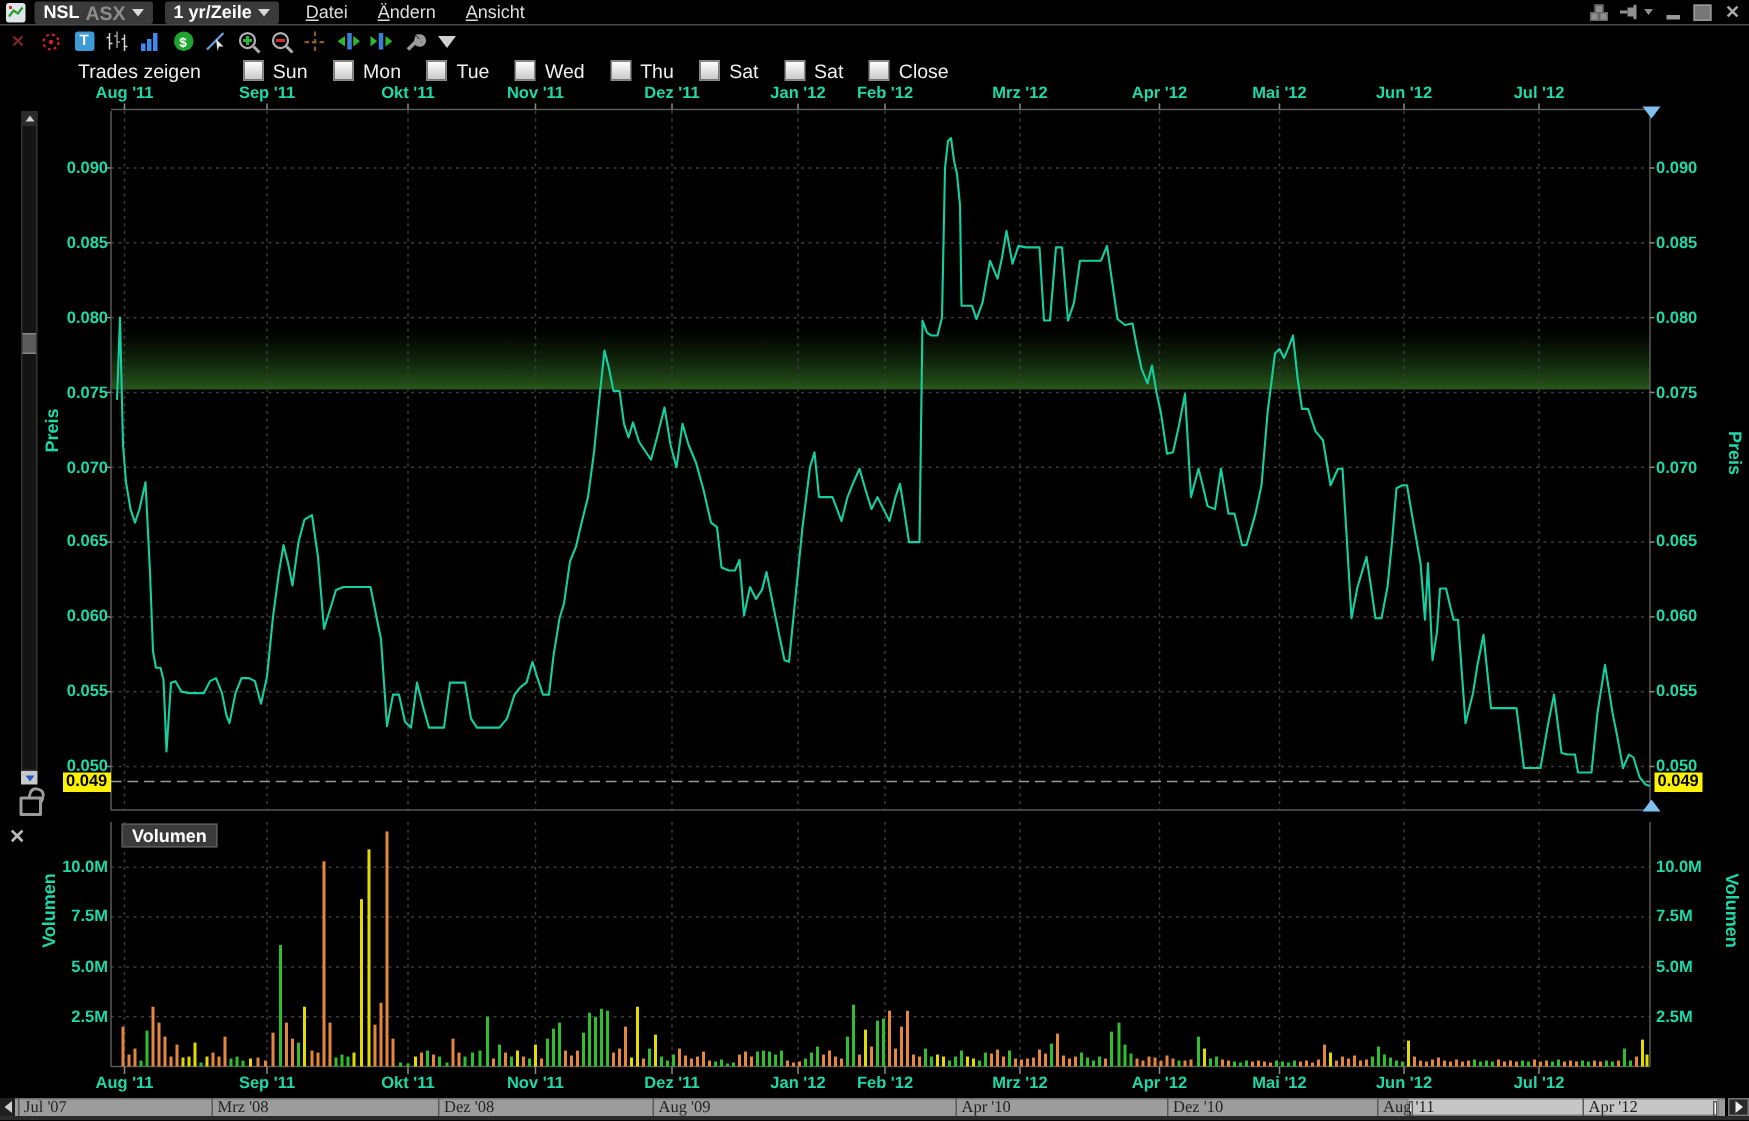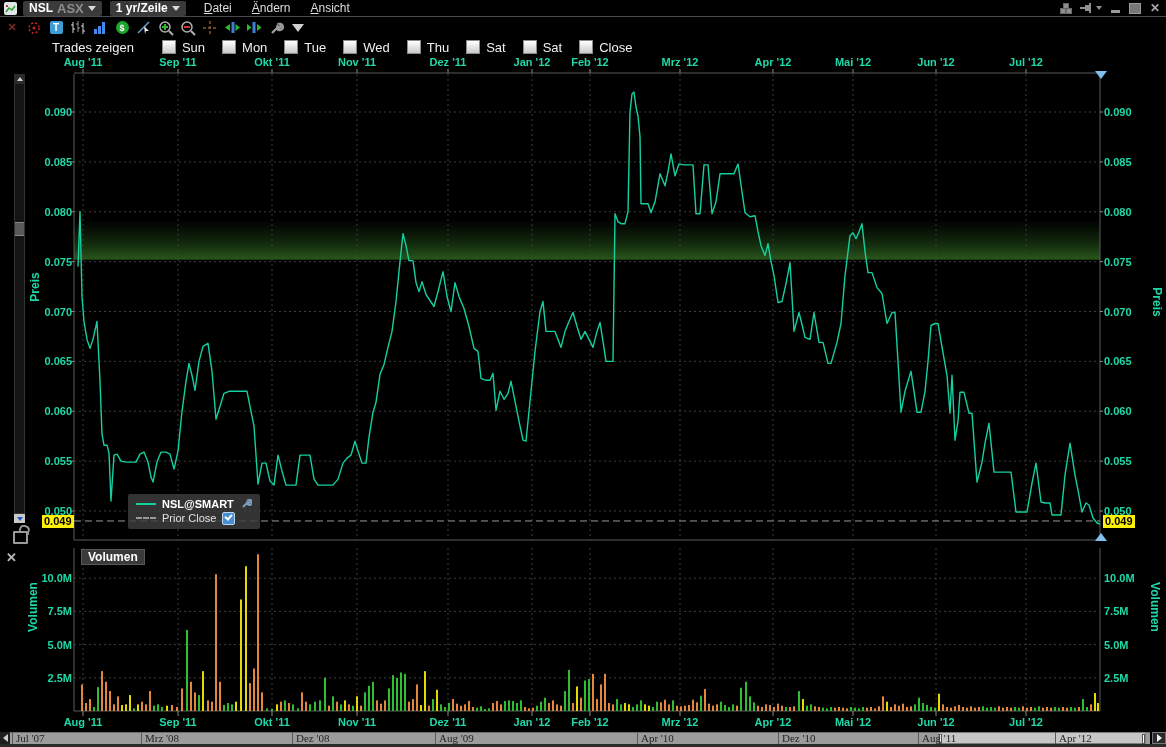--- a/index.html
+++ b/index.html
@@ -667,34 +667,20 @@
     </div>
 
   <div class="rot" style="left:20px;top:280px;transform:rotate(-90deg);">Preis</div>
   <div class="rot" style="left:1142px;top:295px;transform:rotate(90deg);">Preis</div>
   <div class="rot" style="left:8px;top:600px;transform:rotate(-90deg);">Volumen</div>
   <div class="rot" style="left:1130px;top:600px;transform:rotate(90deg);">Volumen</div>
 
   <div class="lastprice" style="left:42px;top:515px;">0.049</div>
   <div class="lastprice" style="left:1103px;top:515px;">0.049</div>
 
-  <div id="legend">
-    <div class="legrow">
-      <span class="linesample"></span>
-      <span class="t1">NSL@SMART</span>
-      <svg width="12" height="12">
-          <path d="M3 9 L7 5 M7 5 a2.5 2.5 0 1 0 2-3 l1.4 1.4 -1.6 1.6 -1.4-1.4z" stroke="#7d9cc0" stroke-width="2" fill="none"></path>
-        </svg>
-    </div>
-    <div class="legrow">
-      <span class="dashsample"></span>
-      <span class="t2">Prior Close</span>
-      <span class="legcheck"></span>
-    </div>
-  </div>
 
   <div id="volbadge">Volumen</div>
 
   <div id="leftstrip"></div>
   <div id="lsup">
       <i></i>
     </div>
   <div id="lshandle"></div>
   <div id="lsdown">
       <i></i>

